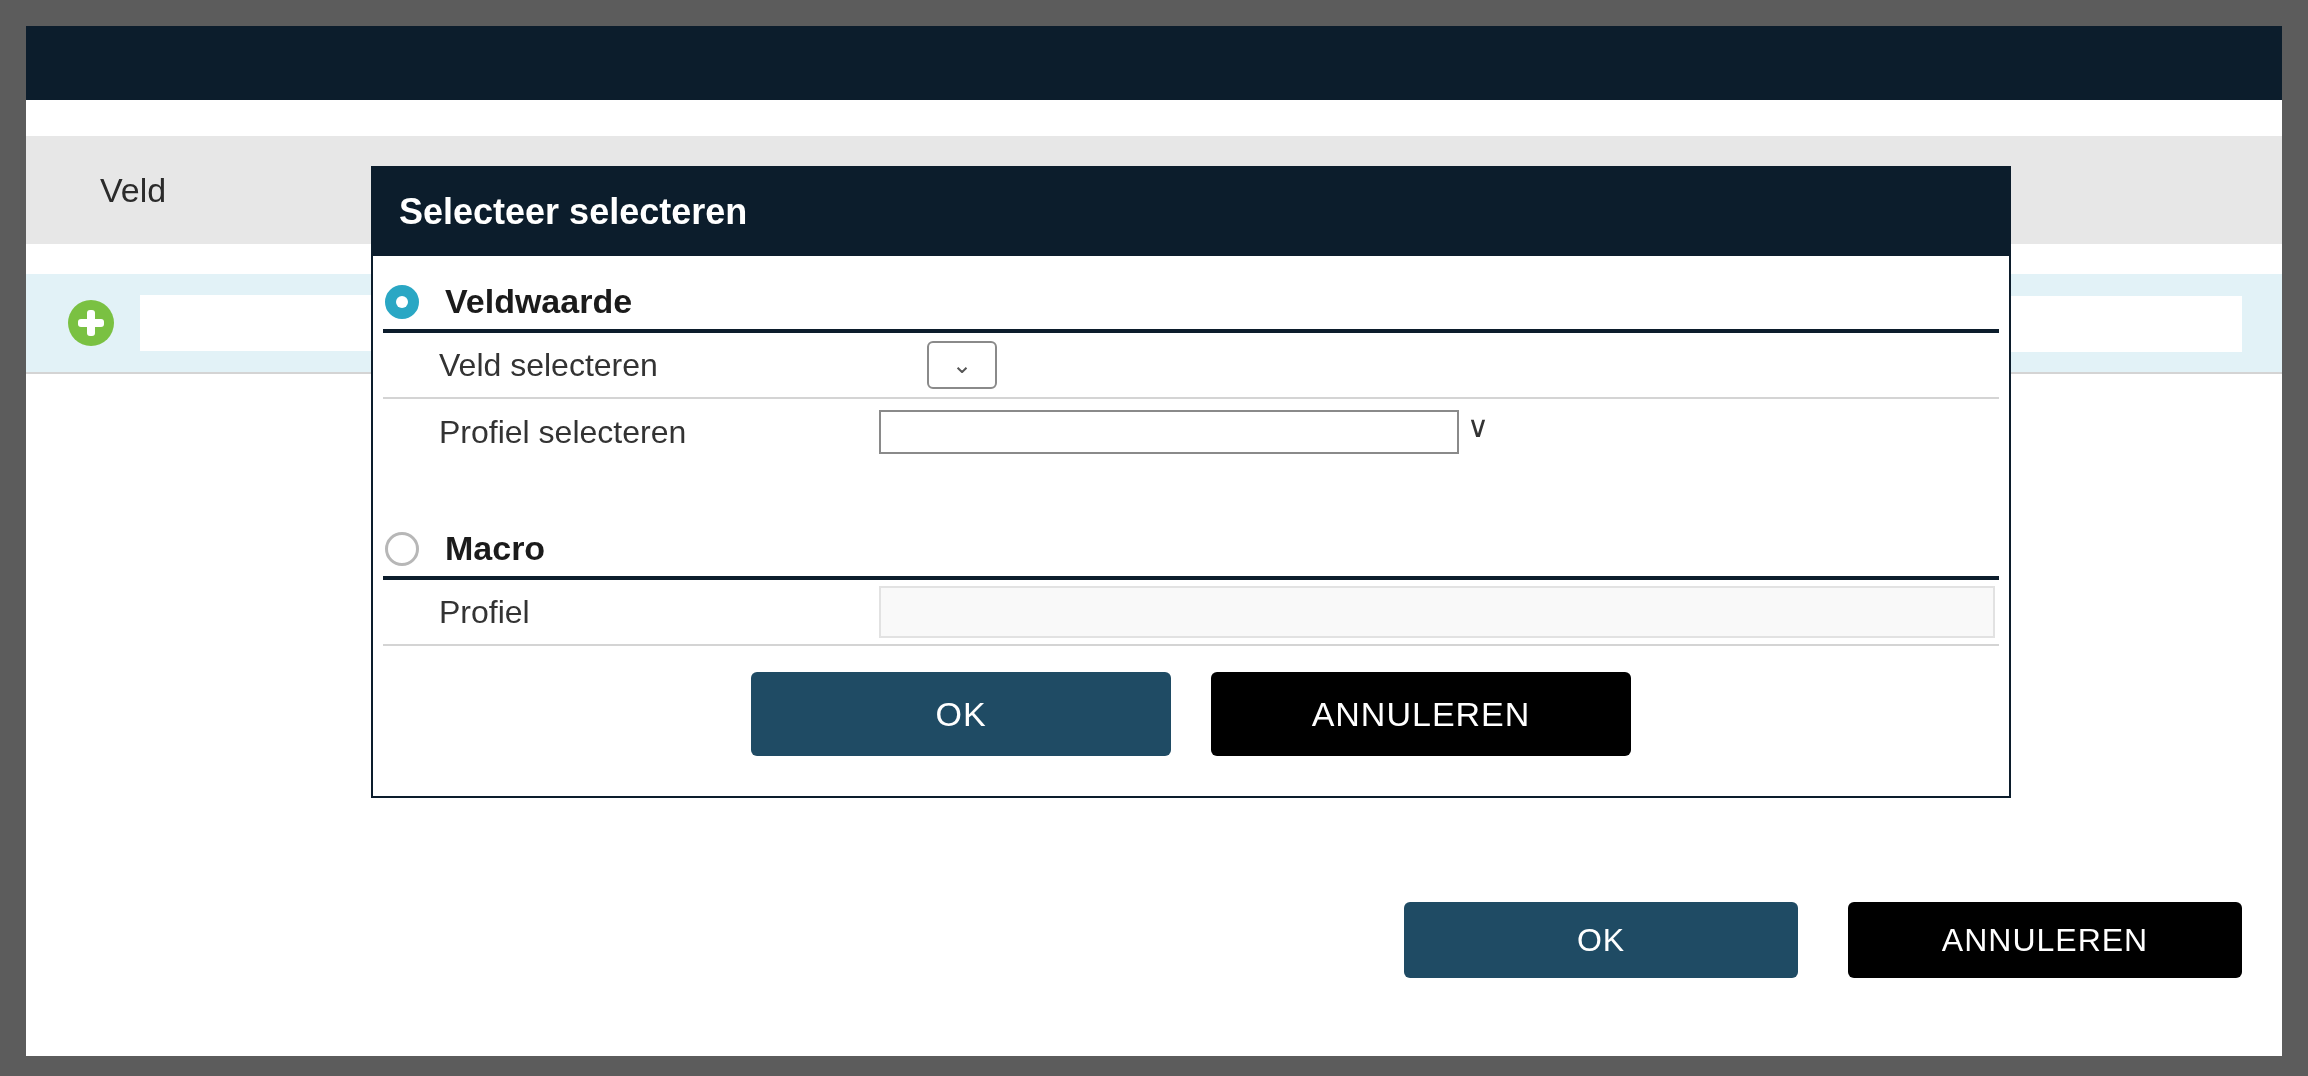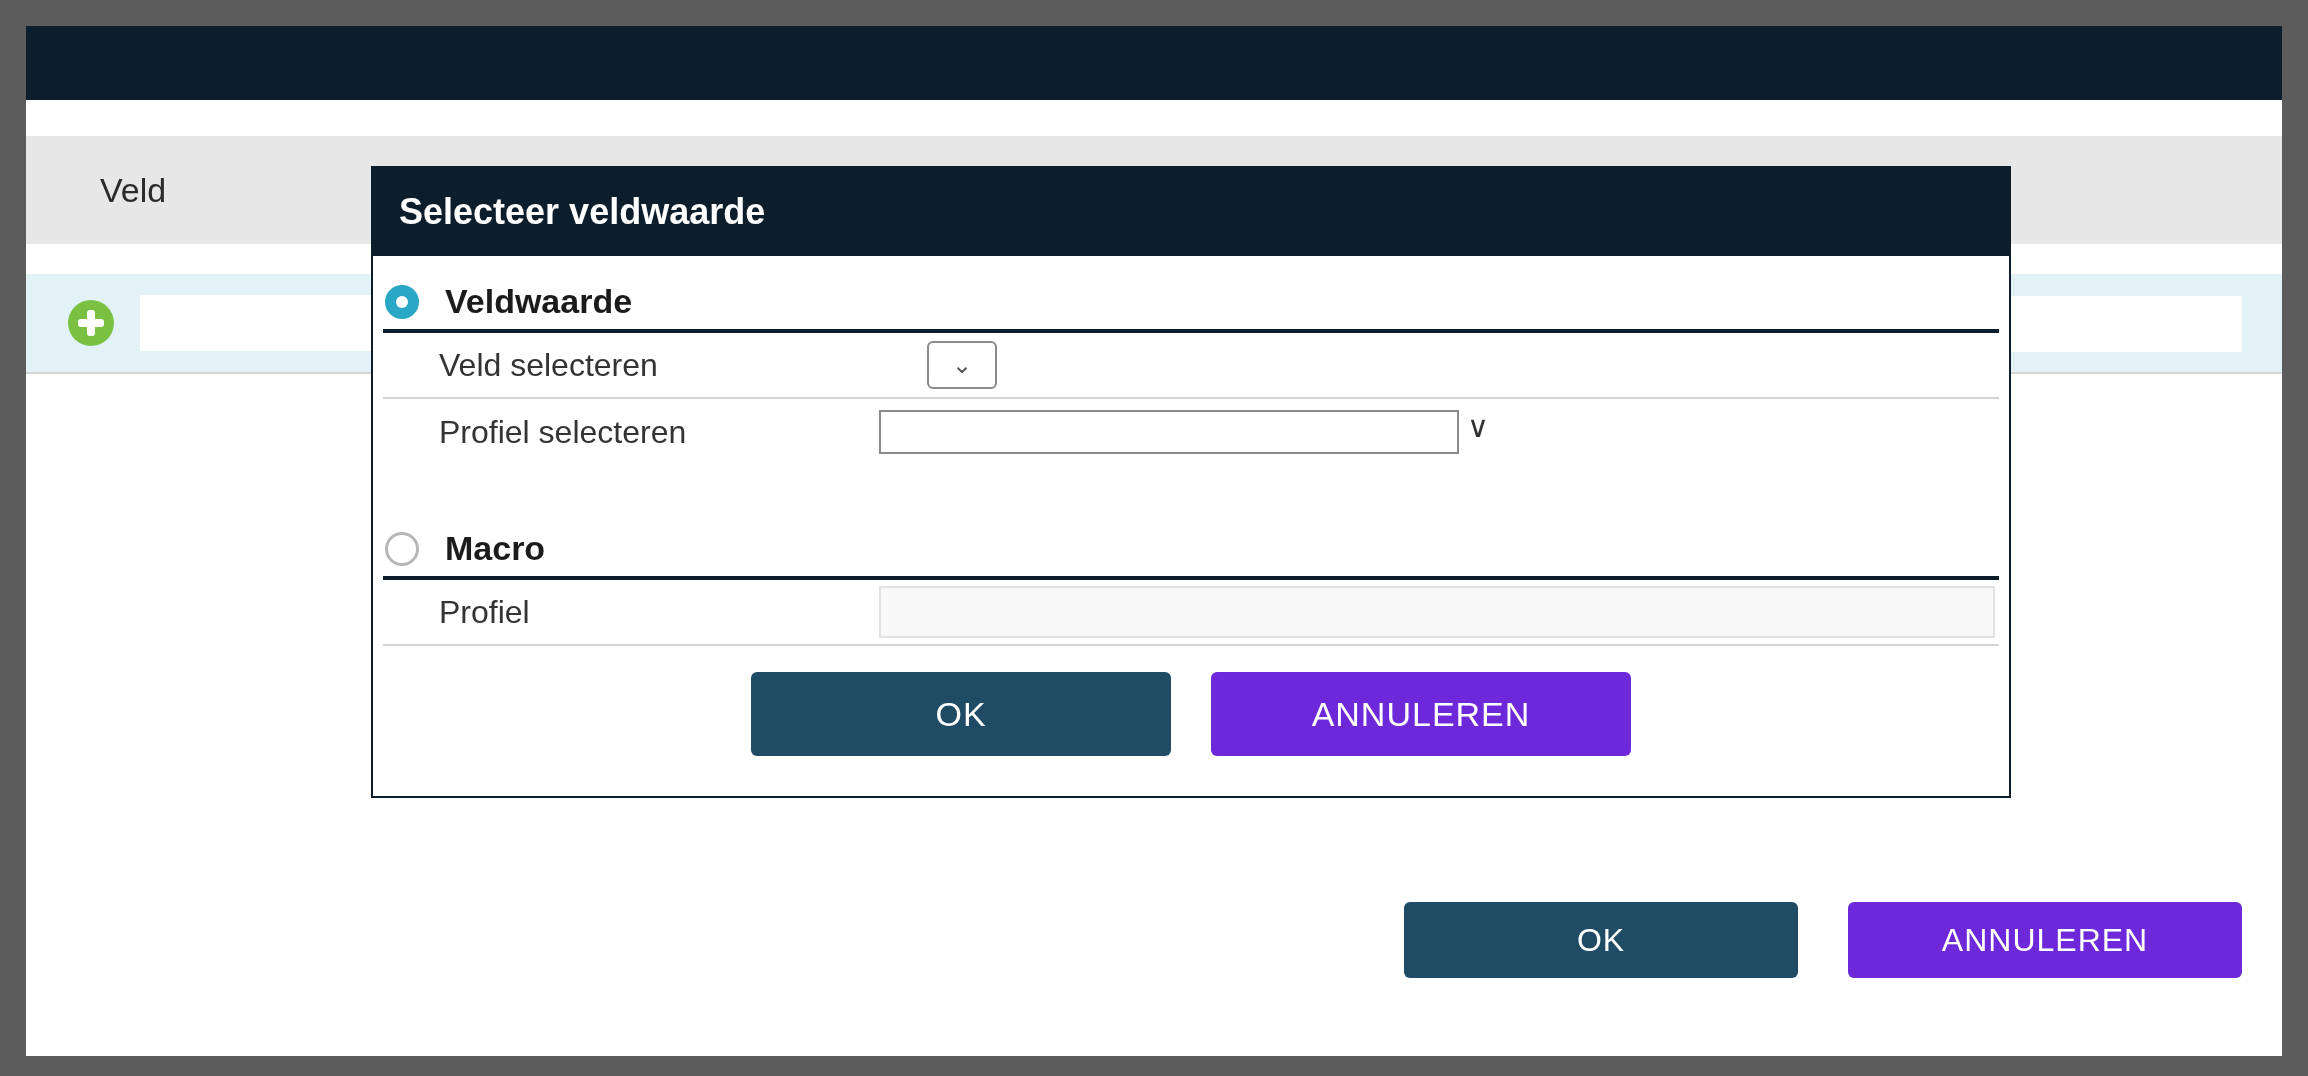--- a/index.html
+++ b/index.html
@@ -122,21 +122,21 @@
     color: #ffffff;
     font-size: 32px;
     letter-spacing: 1px;
     font-weight: 500;
     cursor: pointer;
     display: flex;
     align-items: center;
     justify-content: center;
   }
   .btn-primary { background: #1f4b64; }
-  .btn-secondary { background: #6d28d9; }
+  .btn-secondary { background: #000000; }
 
   
   .modal {
     position: absolute;
     left: 371px;
     top: 166px;
     width: 1640px;
     background: #ffffff;
     border: 2px solid #0c1d2c;
   }
@@ -268,21 +268,21 @@
   </div>
 
   <div class="bg-buttons">
     <button class="btn btn-primary">OK</button>
     <button class="btn btn-secondary">ANNULEREN</button>
   </div>
 
 </div>
 
 <div class="modal">
-  <div class="modal-title">Selecteer veldwaarde</div>
+  <div class="modal-title">Selecteer selecteren</div>
   <div class="modal-body">
 
     <div class="section-header">
       <span class="radio checked"></span>
       <span class="label">Veldwaarde</span>
     </div>
 
     <div class="form-row">
       <span class="form-label">Veld selecteren</span>
       <div style="width:48px"></div>

